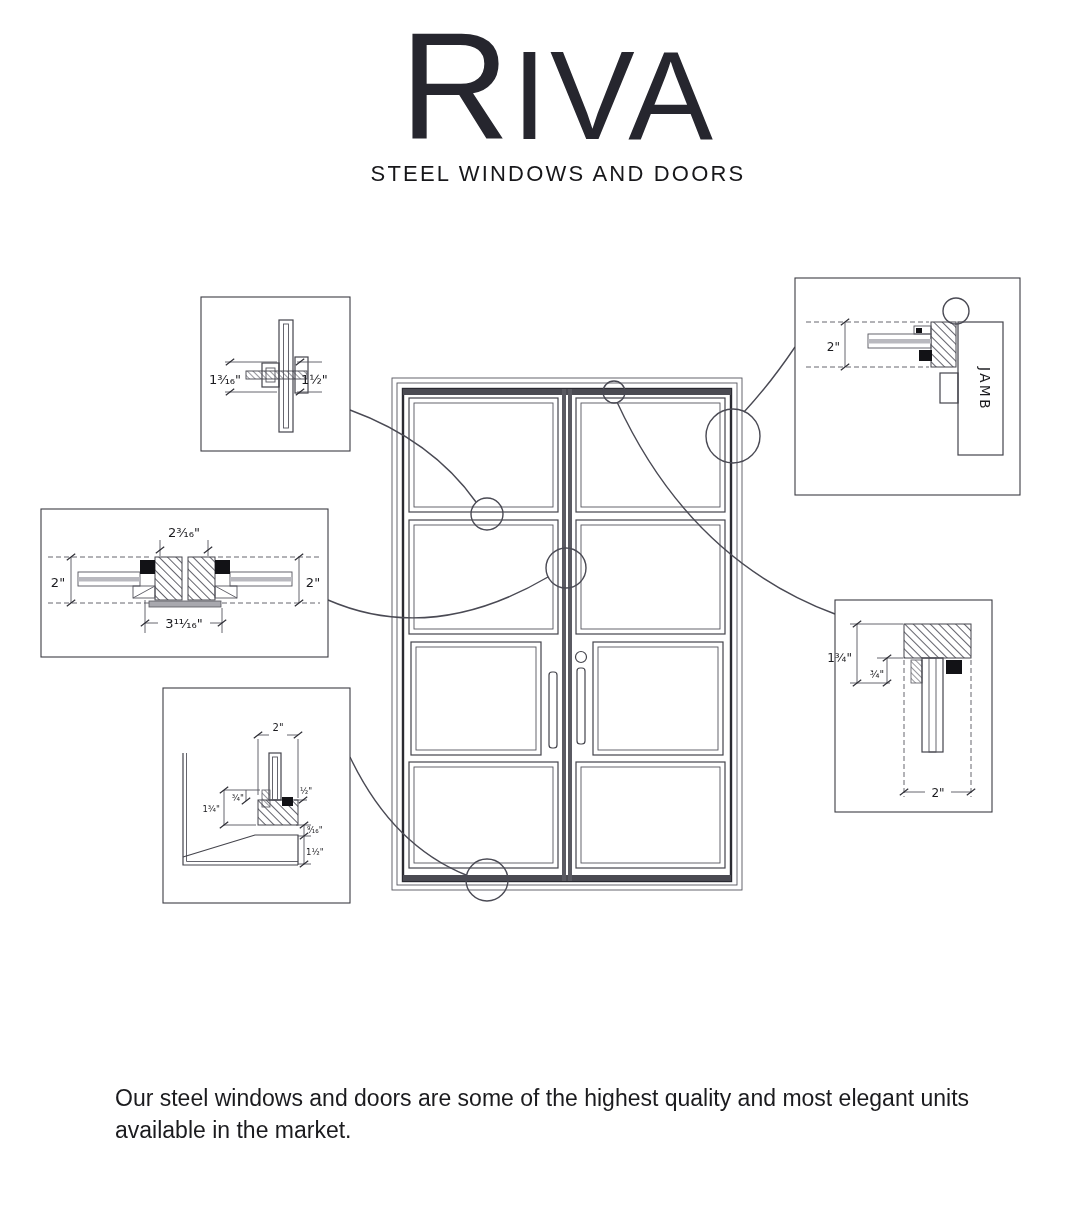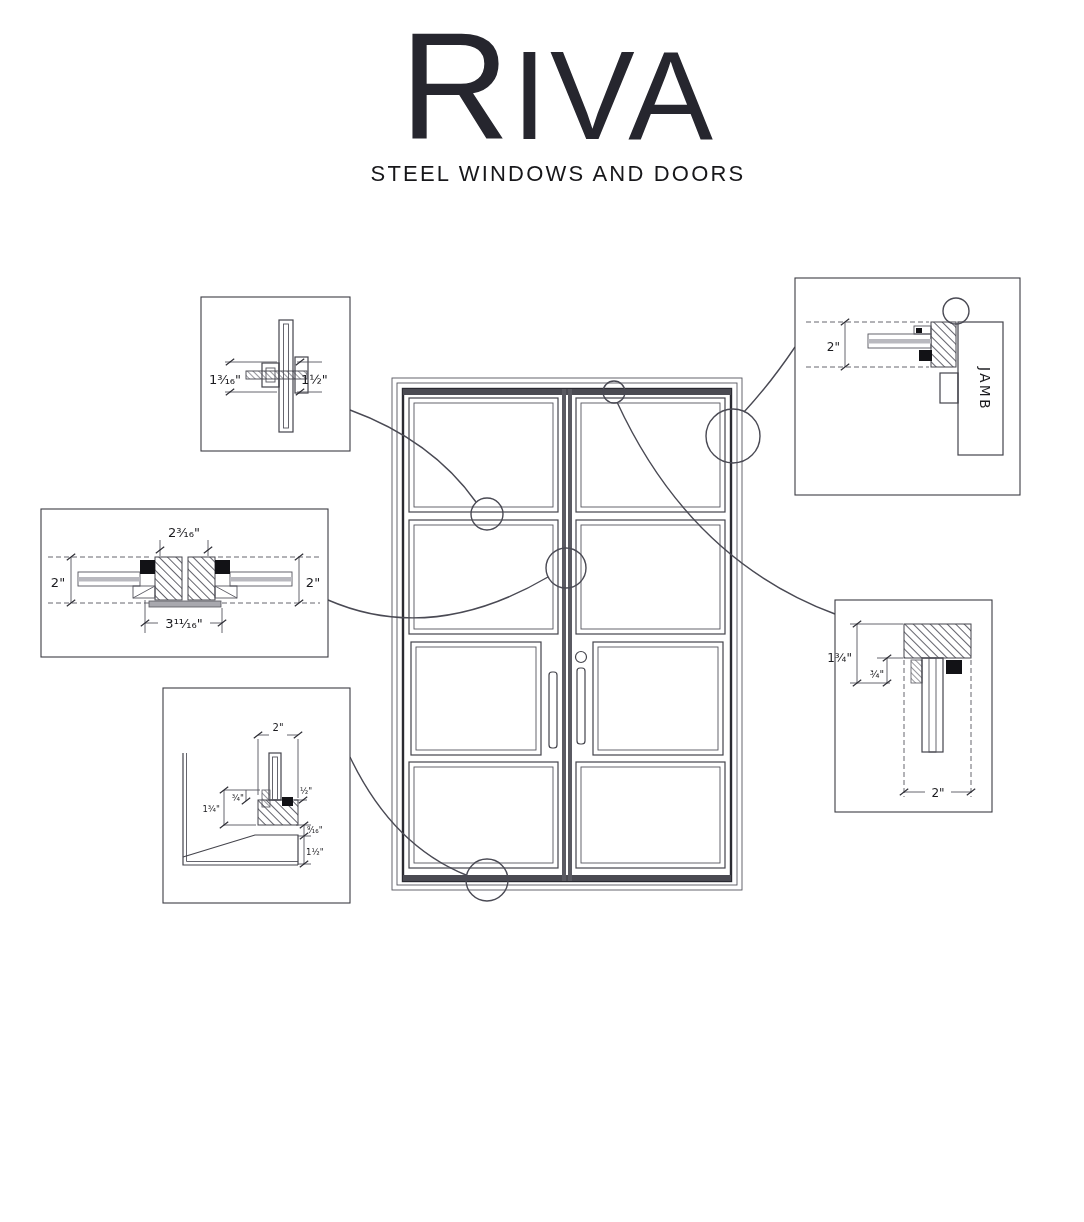--- a/index.html
+++ b/index.html
@@ -244,13 +244,14 @@
       <line x1="904" y1="660" x2="904" y2="797" class="dash"></line>
       <line x1="971" y1="660" x2="971" y2="797" class="dash"></line>
       <line x1="904" y1="792" x2="925" y2="792" class="thin"></line>
       <line x1="951" y1="792" x2="971" y2="792" class="thin"></line>
       <use href="#tk" x="904" y="792"></use>
         <use href="#tk" x="971" y="792"></use>
       <text x="938" y="797" text-anchor="middle" class="dimm">2"</text>
     </g>
   </svg>
 
+  <div class="caption">Our steel windows and doors are some of the highest quality and most elegant units available in the market.</div>
 </div>
 
 </body></html>

